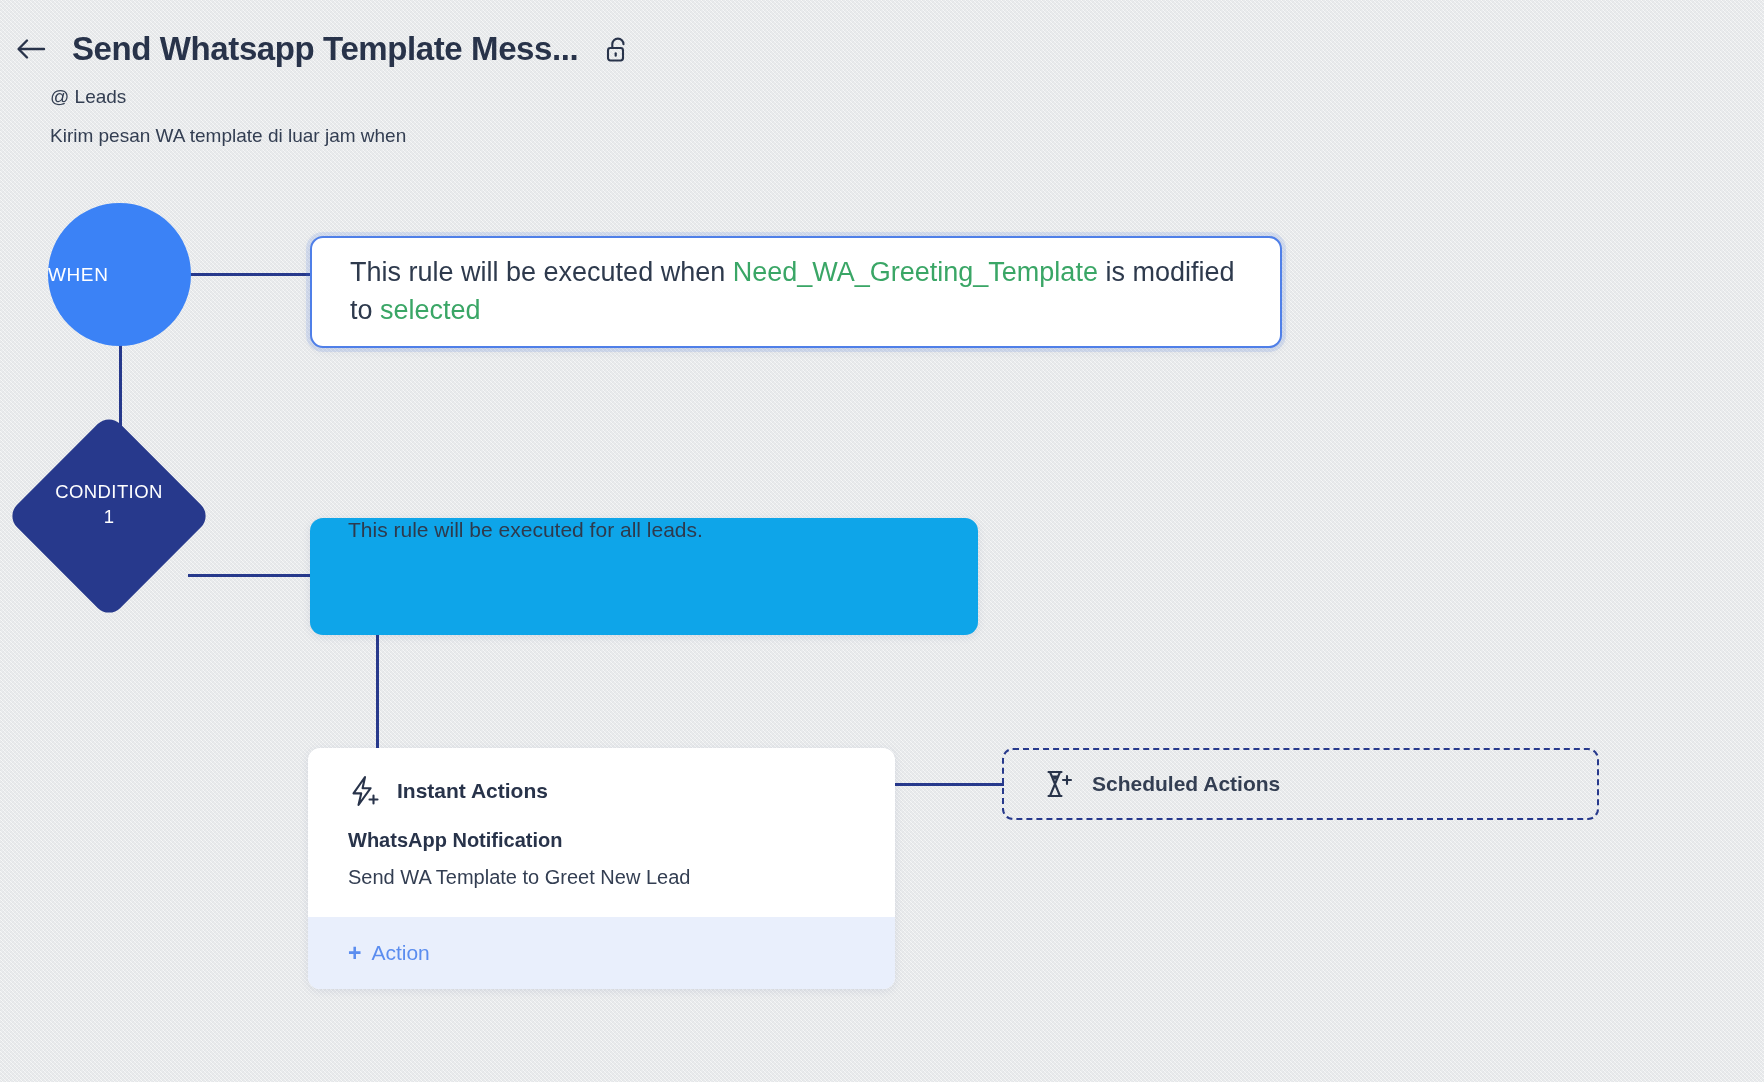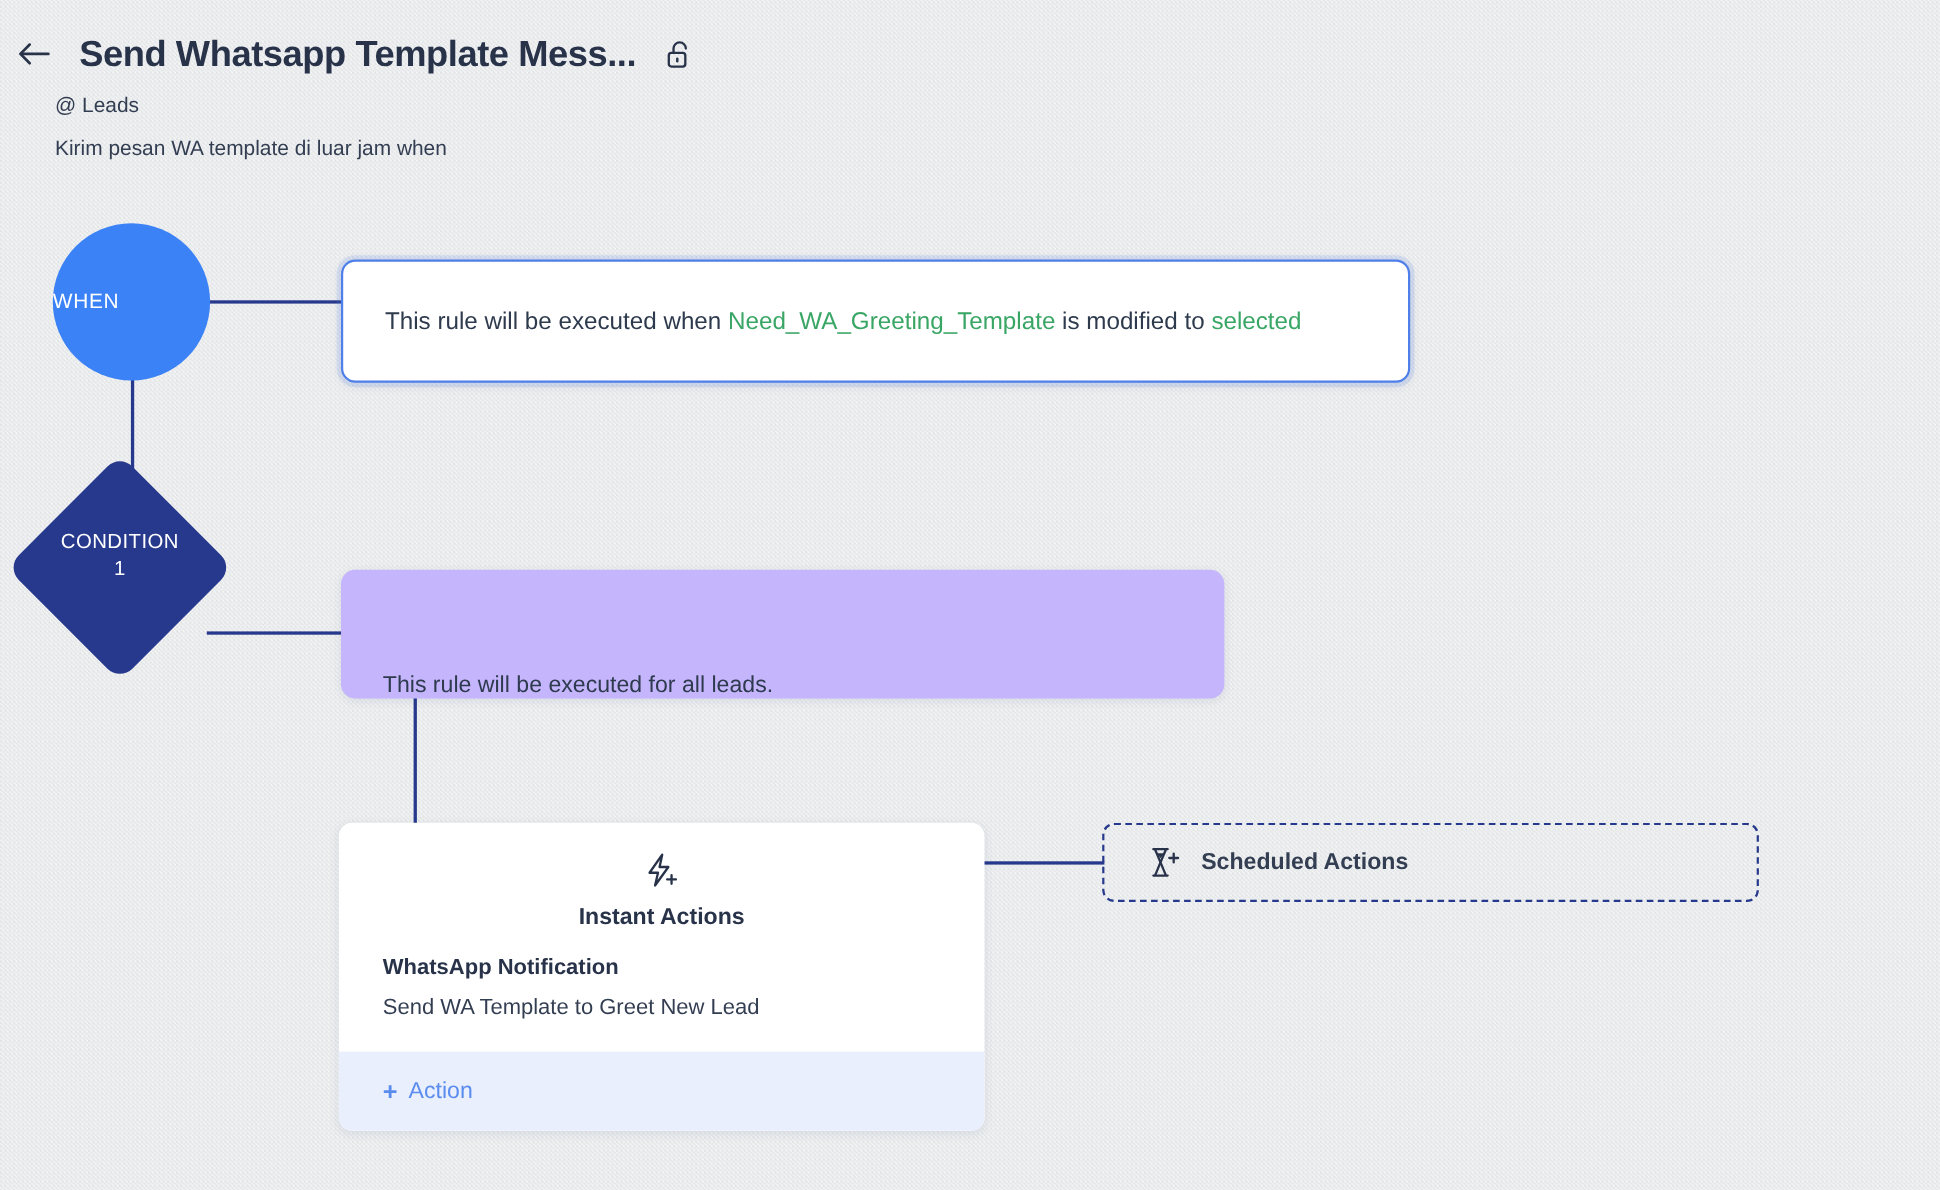--- a/index.html
+++ b/index.html
@@ -121,34 +121,34 @@
     background: #ffffff;
     border: 2px solid #4f7fe8;
     border-radius: 13px;
     box-shadow: 0 0 0 4px rgba(79,127,232,0.14), 0 2px 10px rgba(40,60,120,0.10);
     display: flex; align-items: center;
     z-index: 3;
     cursor: pointer;
   }
   #when-card-text {
     padding: 0 38px;
-    font-size: 22px;
+    font-size: 27px;
     color: #2e3a4d;
     line-height: 1.4;
   }
   .hl-green { color: #3aa666; }
 
   #condition-card {
     position: absolute;
     left: 310px; top: 518px;
-    width: 803px; height: 117px;
-    background: #c4b5fd;
+    width: 668px; height: 117px;
+    background: #0ea5e9;
     border-radius: 13px;
     box-shadow: 0 2px 9px rgba(40,60,120,0.10);
-    display: flex; align-items: flex-end;
+    display: flex; align-items: flex-start;
     z-index: 3;
     cursor: pointer;
   }
   #condition-card-text {
     padding: 0 38px;
     font-size: 21px;
     color: #2e3a4d;
   }
 
   #instant-actions-card {
@@ -157,21 +157,20 @@
     width: 587px;
     background: #ffffff;
     border-radius: 12px;
     box-shadow: 0 2px 9px rgba(40,60,120,0.10);
     overflow: hidden;
     z-index: 3;
   }
   #instant-actions-header {
     display: flex; align-items: center; gap: 15px;
     padding: 27px 40px 4px 40px;
-    flex-direction: column;
   }
   #instant-actions-title {
     font-size: 21px;
     font-weight: bold;
     color: #28334a;
   }
   #instant-action-body { padding: 18px 28px 28px 40px; }
   #instant-action-name {
     font-size: 20px;
     font-weight: bold;

